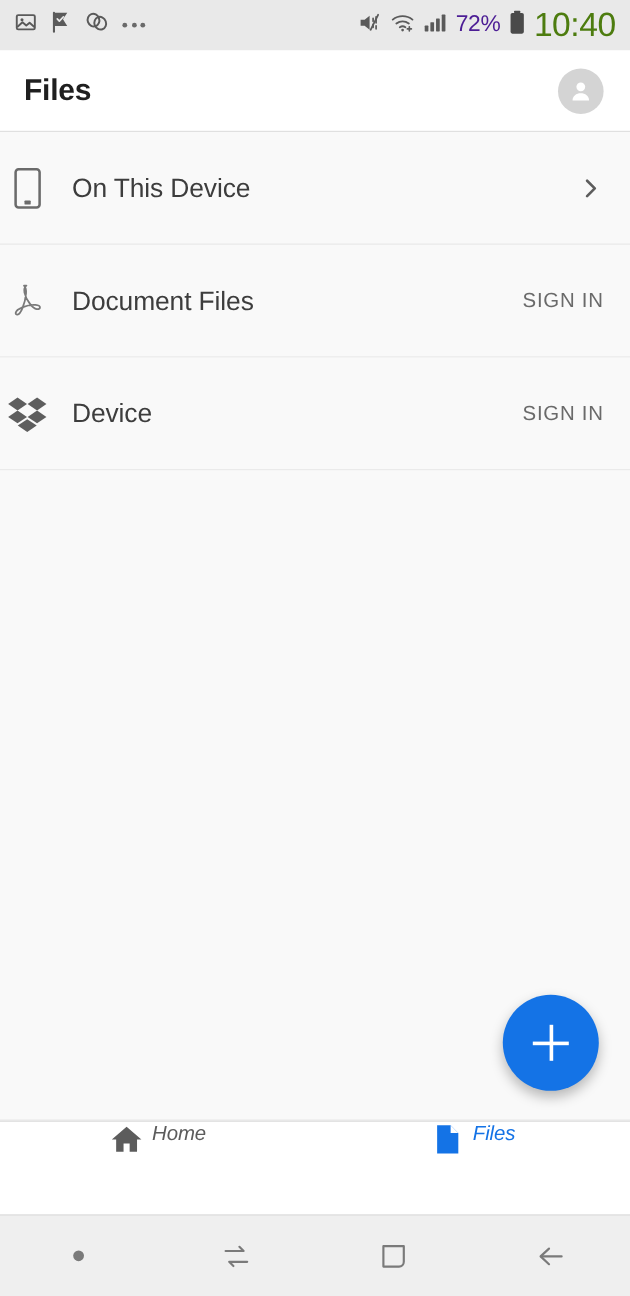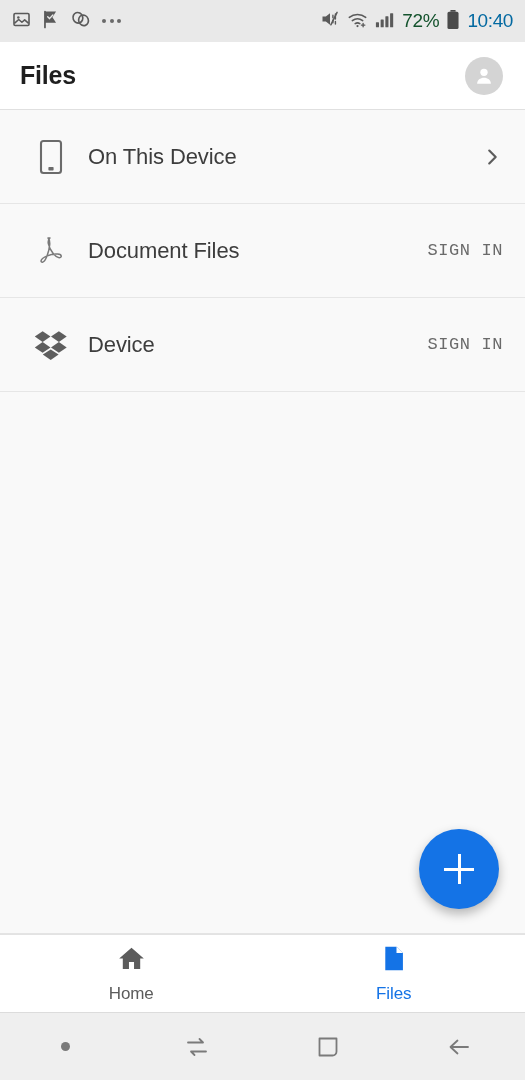--- a/index.html
+++ b/index.html
@@ -19,22 +19,22 @@
   
   .statusbar {
     height:42px; flex:0 0 42px;
     background:#e9e9e9;
     display:flex; align-items:center;
     padding:0 12px;
     color:#5a5a5a;
   }
   .sb-left { display:flex; align-items:center; gap:11px; }
   .sb-right { margin-left:auto; display:flex; align-items:center; gap:7px; }
-  .sb-battery-text { font-size:19px; color:#14532d; letter-spacing:-0.3px; }
-  .sb-clock { font-size:19px; color:#0369a1; letter-spacing:-0.4px; }
+  .sb-battery-text { font-size:19px; color:#4c1d95; letter-spacing:-0.3px; }
+  .sb-clock { font-size:28px; color:#4d7c0f; letter-spacing:-0.4px; }
   .sb-dots { display:flex; gap:3.5px; align-items:center; }
   .sb-dots i { width:4px; height:4px; border-radius:50%; background:#6a6a6a; display:block; }
 
   
   .appbar {
     flex:0 0 68px; height:68px;
     background:#ffffff;
     display:flex; align-items:center;
     padding:0 22px 0 20px;
     border-bottom:1px solid #e0e0e0;
@@ -48,35 +48,35 @@
     width:38px; height:38px; border-radius:50%;
     background:#d4d4d4;
     display:flex; align-items:center; justify-content:center;
   }
 
   
   .list { background:#f9f9f9; }
   .row {
     height:94px;
     display:flex; align-items:center;
-    padding:0 22px 0 28px;
+    padding:0 22px 0 0;
     border-bottom:1px solid #e6e6e6;
     background:#f9f9f9;
   }
   .row-icon {
     width:46px; flex:0 0 46px;
     display:flex; align-items:center; justify-content:center;
     color:#616161;
   }
   .row-label {
     margin-left:14px;
     font-size:22px; color:#3d3d3d;
     letter-spacing:-0.1px;
   }
-  .row-action { margin-left:auto; display:flex; align-items:flex-end;font-family:Liberation Mono, monospace; }
+  .row-action { margin-left:auto; display:flex; align-items:flex-end; }
   .signin {
     font-size:17px; color:#6a6a6a;
     letter-spacing:0.6px;
   }
   .chev { color:#5d5d5d; display:flex; }
   .ellipsis { display:flex; gap:5px; align-items:center; }
   .ellipsis i { width:7px; height:7px; border-radius:50%; background:#606060; display:block; }
 
   
   .body-space {
@@ -101,23 +101,24 @@
   .fab-plus:after { top:0; left:13.5px; height:30px; width:3px; }
 
   
   .bottomnav {
     flex:0 0 78px; height:78px;
     background:#ffffff;
     display:flex;
     border-top:1px solid #e3e3e3;
   }
   .navitem {
-    flex:1; display:flex; flex-direction:column;
-    align-items:center; justify-content:center; gap:7px;
+    flex:1; display:flex; flex-direction:row;
+    justify-content:center; gap:7px;
     color:#5c5c5c;
+    font-style:italic;
   }
   .navitem.active { color:#1473e6; }
   .nav-label { font-size:17px; letter-spacing:-0.1px; }
 
   
   .sysbar {
     flex:0 0 68px; height:68px;
     background:#efefef;
     display:flex; align-items:center;
     border-top:1px solid #dcdcdc;

